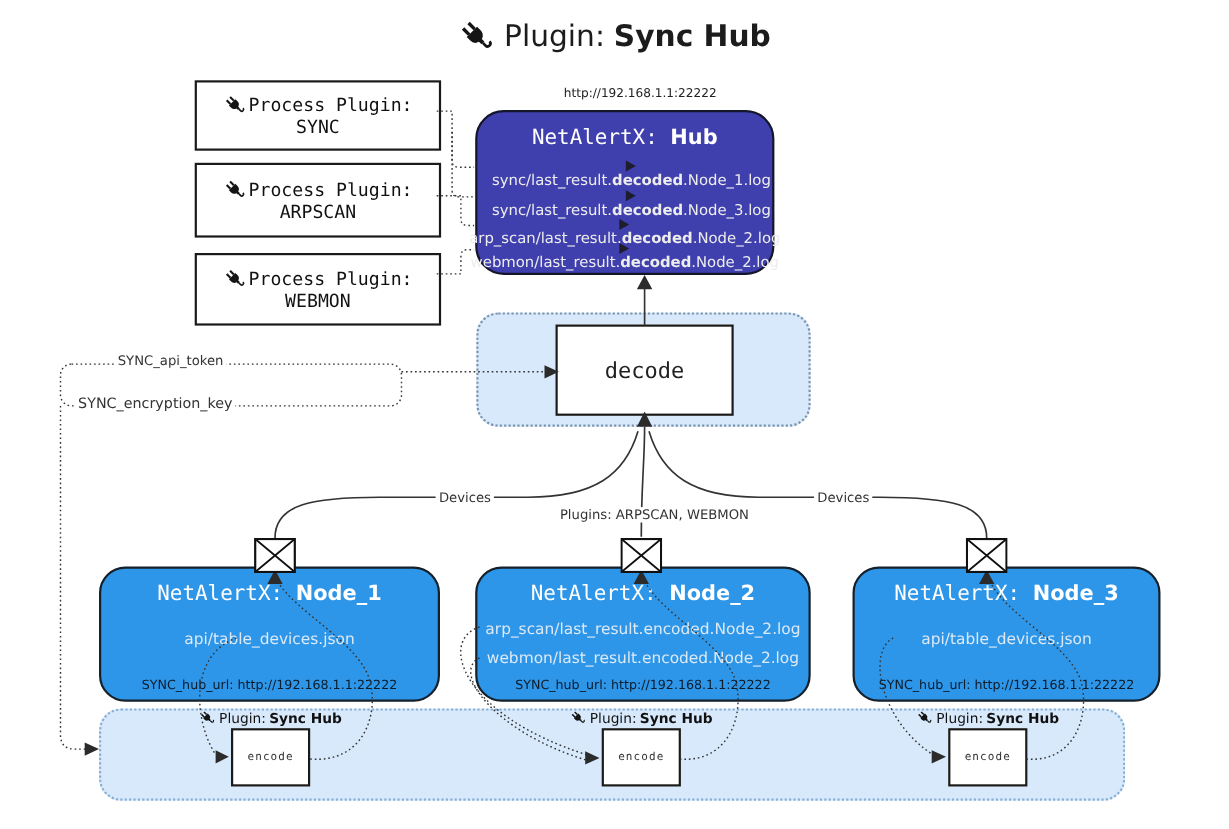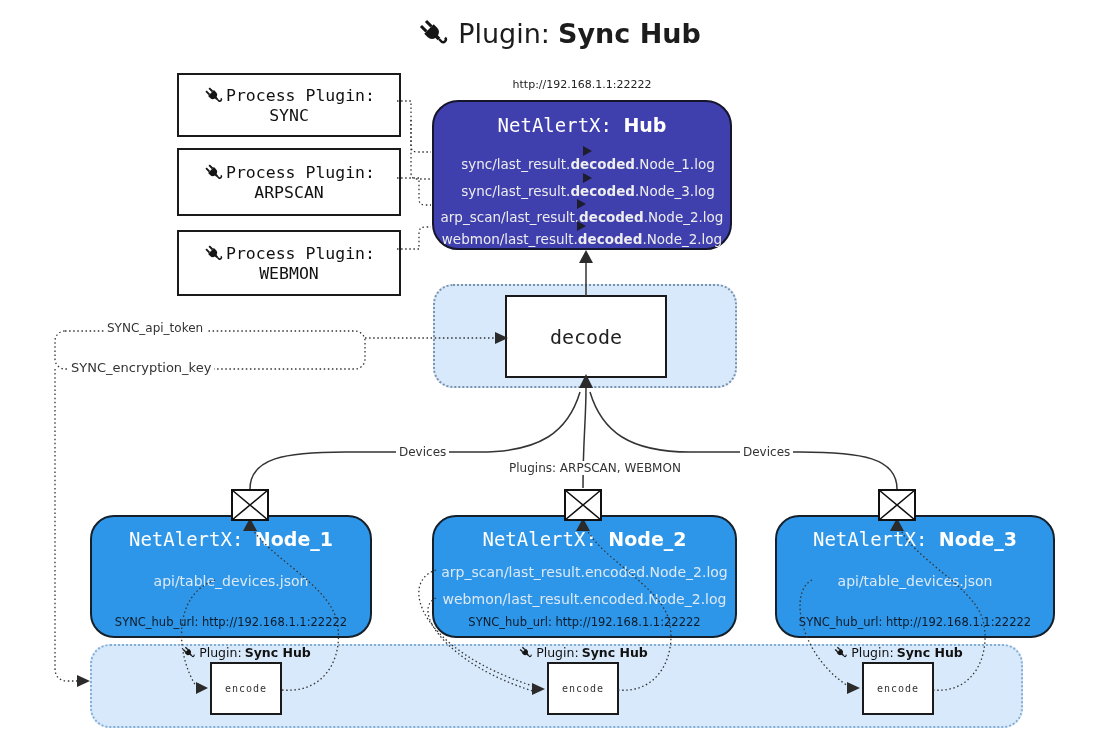--- a/index.html
+++ b/index.html
@@ -10,21 +10,21 @@
   #title{left:0;top:16px;width:1117px;display:flex;justify-content:center;align-items:center;
          gap:8px;font-size:27px;color:#1c1c1c;z-index:1;}
   #title b{font-weight:bold;}
   .plug{display:inline-block;}
   
   .pbox{left:177px;width:220px;height:60px;background:#fff;border:2px solid #1a1a1a;
         display:flex;flex-direction:column;justify-content:center;align-items:center;
         font-family:"DejaVu Sans Mono","Liberation Mono",monospace;font-size:16.5px;color:#111;z-index:1;}
   .pbox .l1{display:flex;align-items:center;gap:2px;}
   
-  #hub{left:432px;top:100px;width:300px;height:150px;background:#3f3fae;border:2px solid #15152b;
+  #hub{left:432px;top:100px;width:272px;height:150px;background:#3f3fae;border:2px solid #15152b;
        border-radius:26px;box-sizing:border-box;z-index:1;color:#ededed;}
   #hub-title{position:absolute;left:0;top:12px;width:100%;text-align:center;font-size:19px;color:#fff;
        font-family:"DejaVu Sans Mono","Liberation Mono",monospace;}
   #hub-title b{font-family:"DejaVu Sans","Liberation Sans",sans-serif;font-weight:bold;}
   .hub-file{position:absolute;left:0;width:100%;display:flex;align-items:center;
        font-size:13.5px;white-space:nowrap;flex-direction:column;}
   .hub-file b{font-weight:bold;}
   .tri-r{width:0;height:0;border-top:5px solid transparent;border-bottom:5px solid transparent;
        border-left:9px solid #1d1d2e;margin-right:2px;flex:none;}
   #hub-url{left:432px;top:78px;width:300px;text-align:center;font-size:11px;color:#222;z-index:1;}
@@ -137,21 +137,21 @@
     </div>
     <div class="hub-file" style="top:119px;padding-left:0;">
       <span class="tri-r"></span>
       <span><span>webmon/last_result.</span><b>decoded</b><span>.Node_2.log</span></span>
     </div>
   </div>
 
   <div class="abs" id="decode-panel"></div>
   <div class="abs" id="decode-box">decode</div>
 
-  <div class="abs node" style="left:90px;width:282px;">
+  <div class="abs node" style="left:90px;width:310px;">
     <div class="node-title">
       <span>NetAlertX: </span><b>Node_1</b>
     </div>
     <div class="node-file" style="top:56px;">api/table_devices.json</div>
     <div class="node-url">SYNC_hub_url: http://192.168.1.1:22222</div>
   </div>
   <div class="abs node" style="left:432px;width:305px;">
     <div class="node-title">
       <span>NetAlertX: </span><b>Node_2</b>
     </div>

